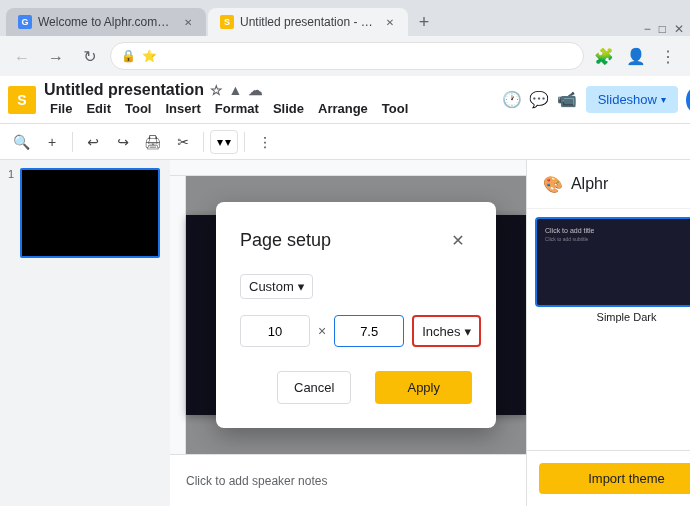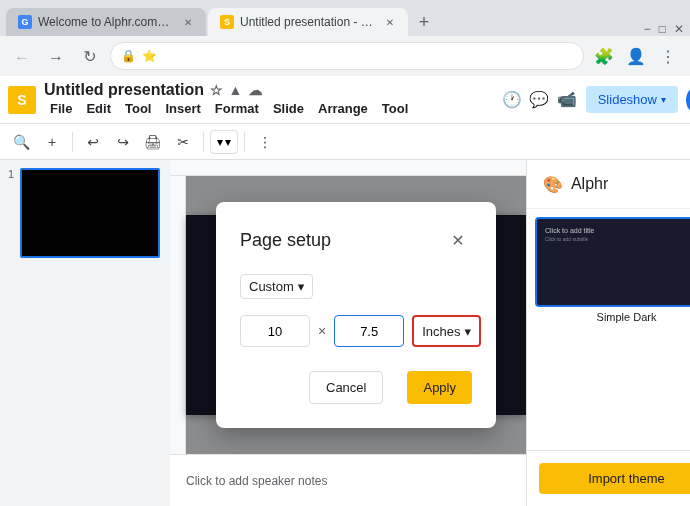--- a/index.html
+++ b/index.html
@@ -460,21 +460,21 @@
       border-radius: 4px;
       padding: 8px 16px;
       font-size: 13px;
       cursor: pointer;
       color: #202124;
     }
     .btn-apply {
       background: #FBBC04;
       border: none;
       border-radius: 4px;
-      padding: 8px 16px;
+      padding: 8px 32px;
       font-size: 13px;
       font-weight: 500;
       cursor: pointer;
       color: #202124;
     }
 
     
     .ruler-h {
       height: 16px;
       background: #f8f9fa;

